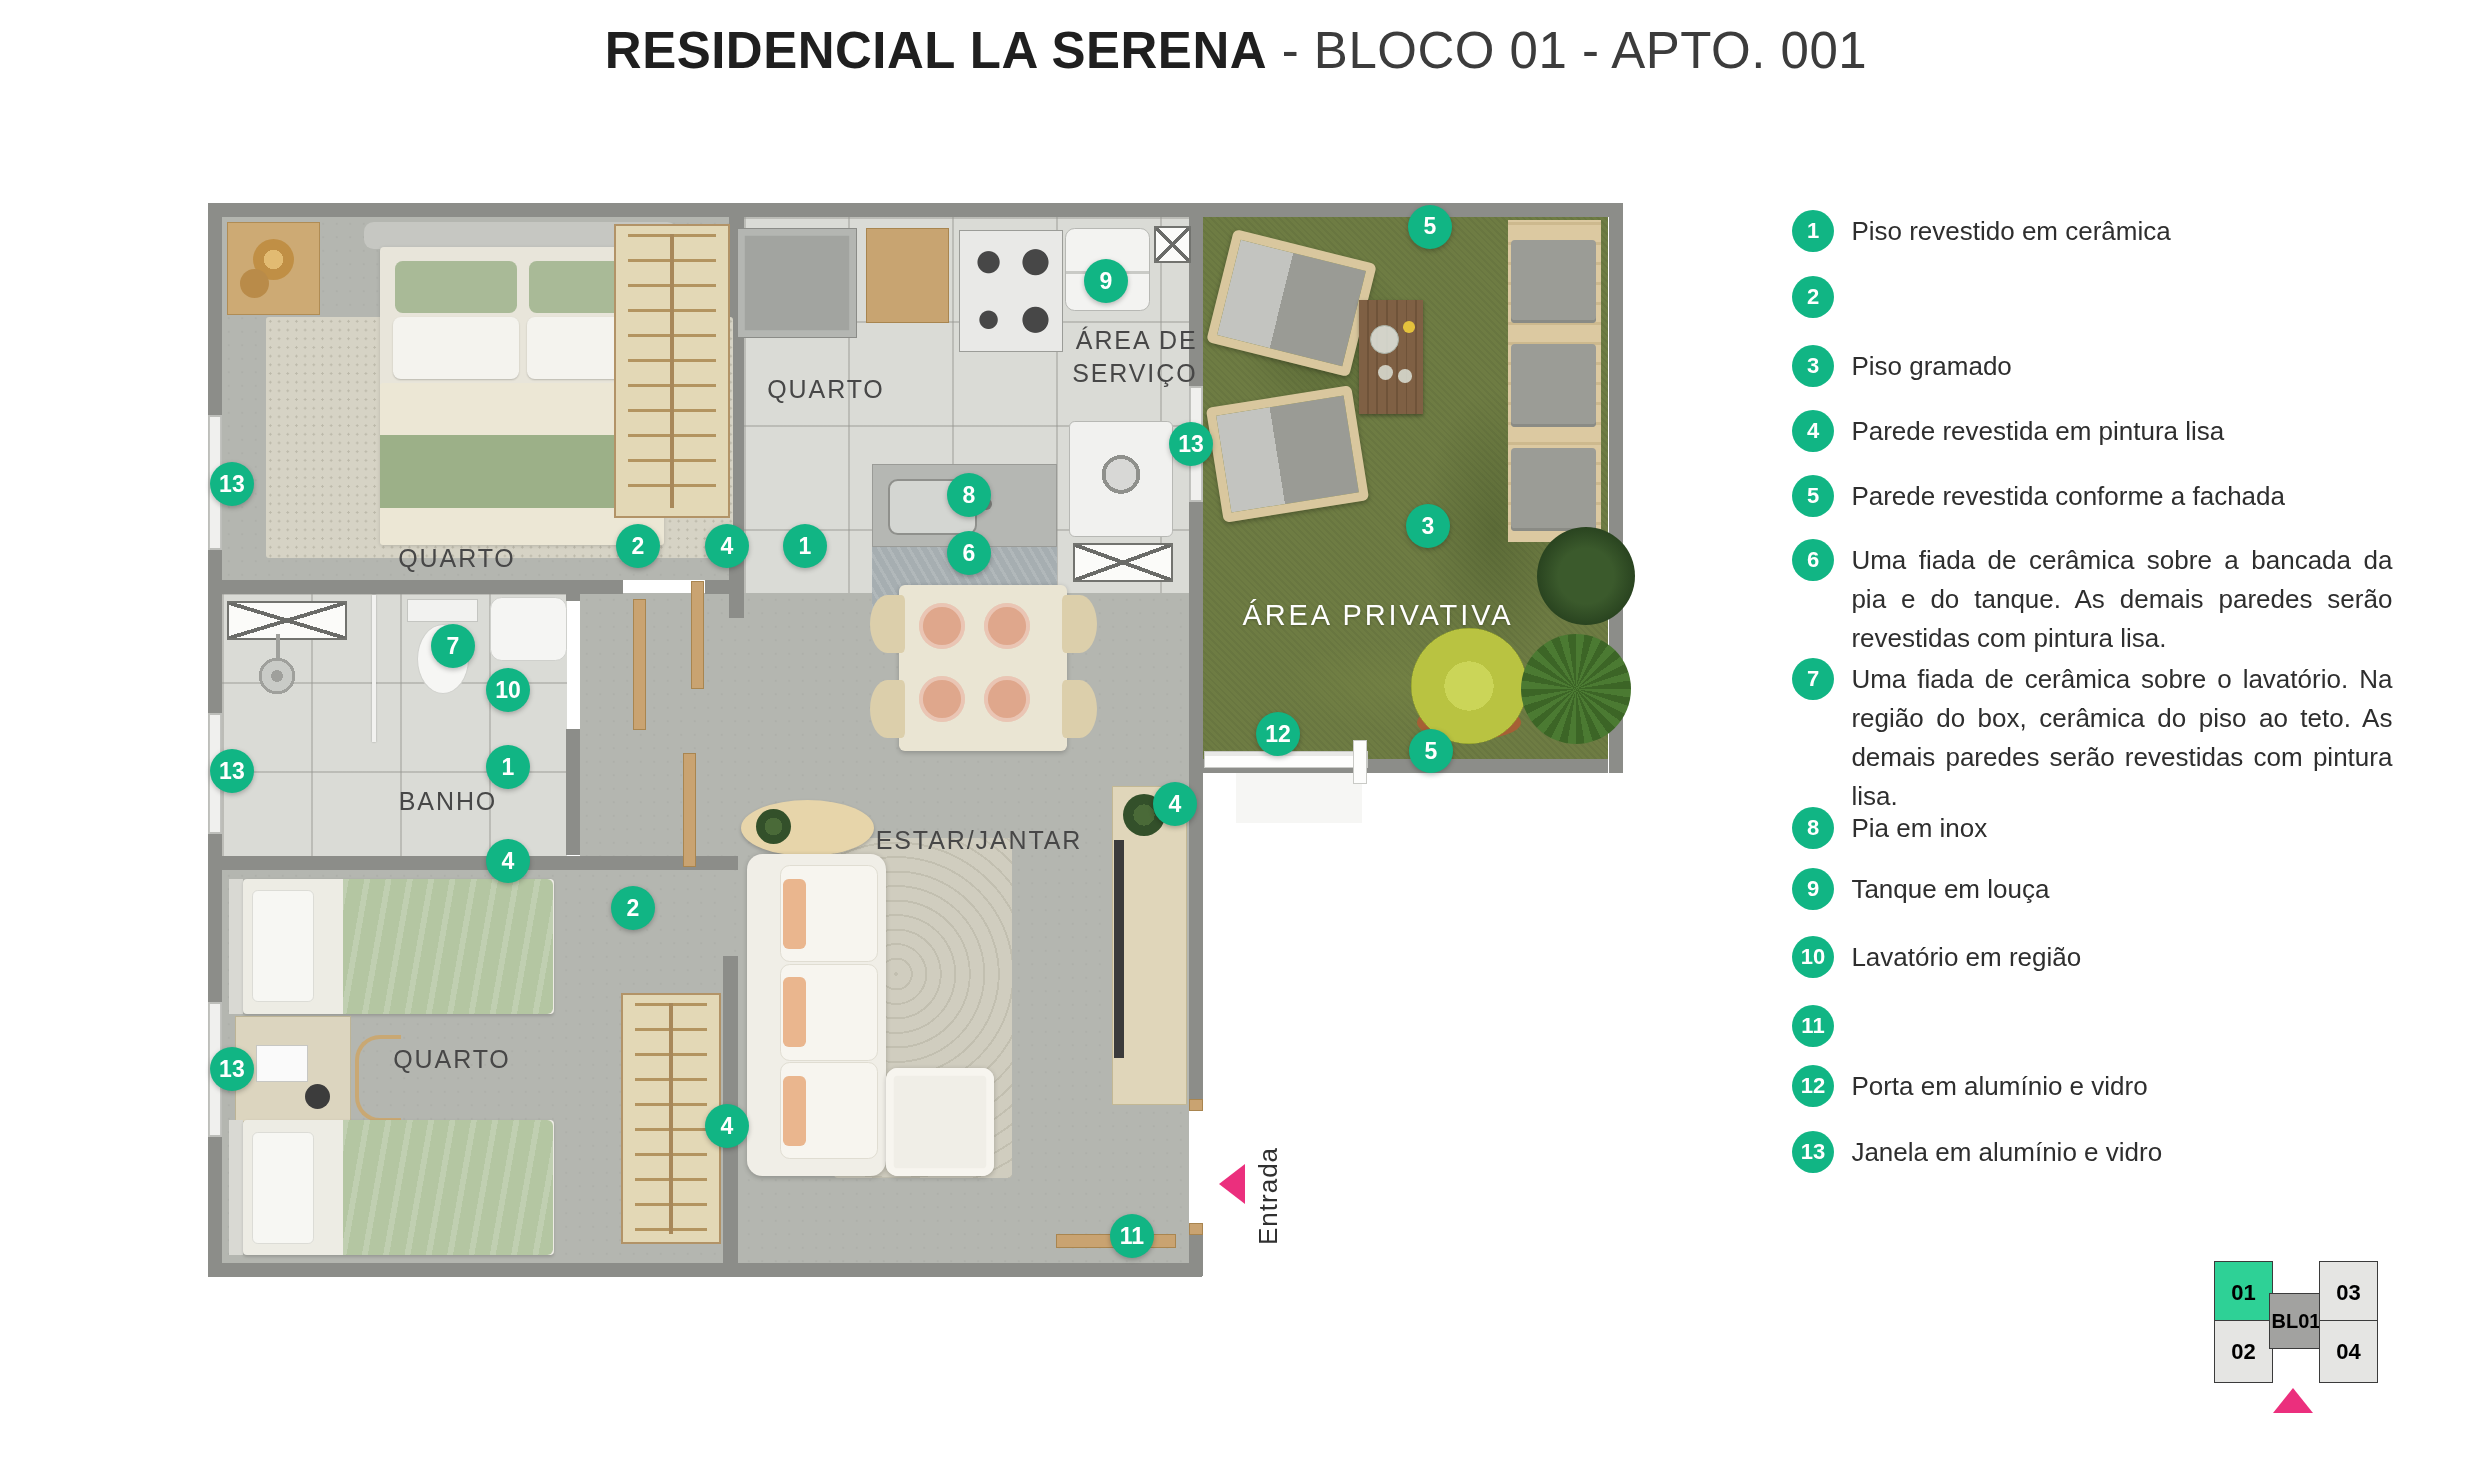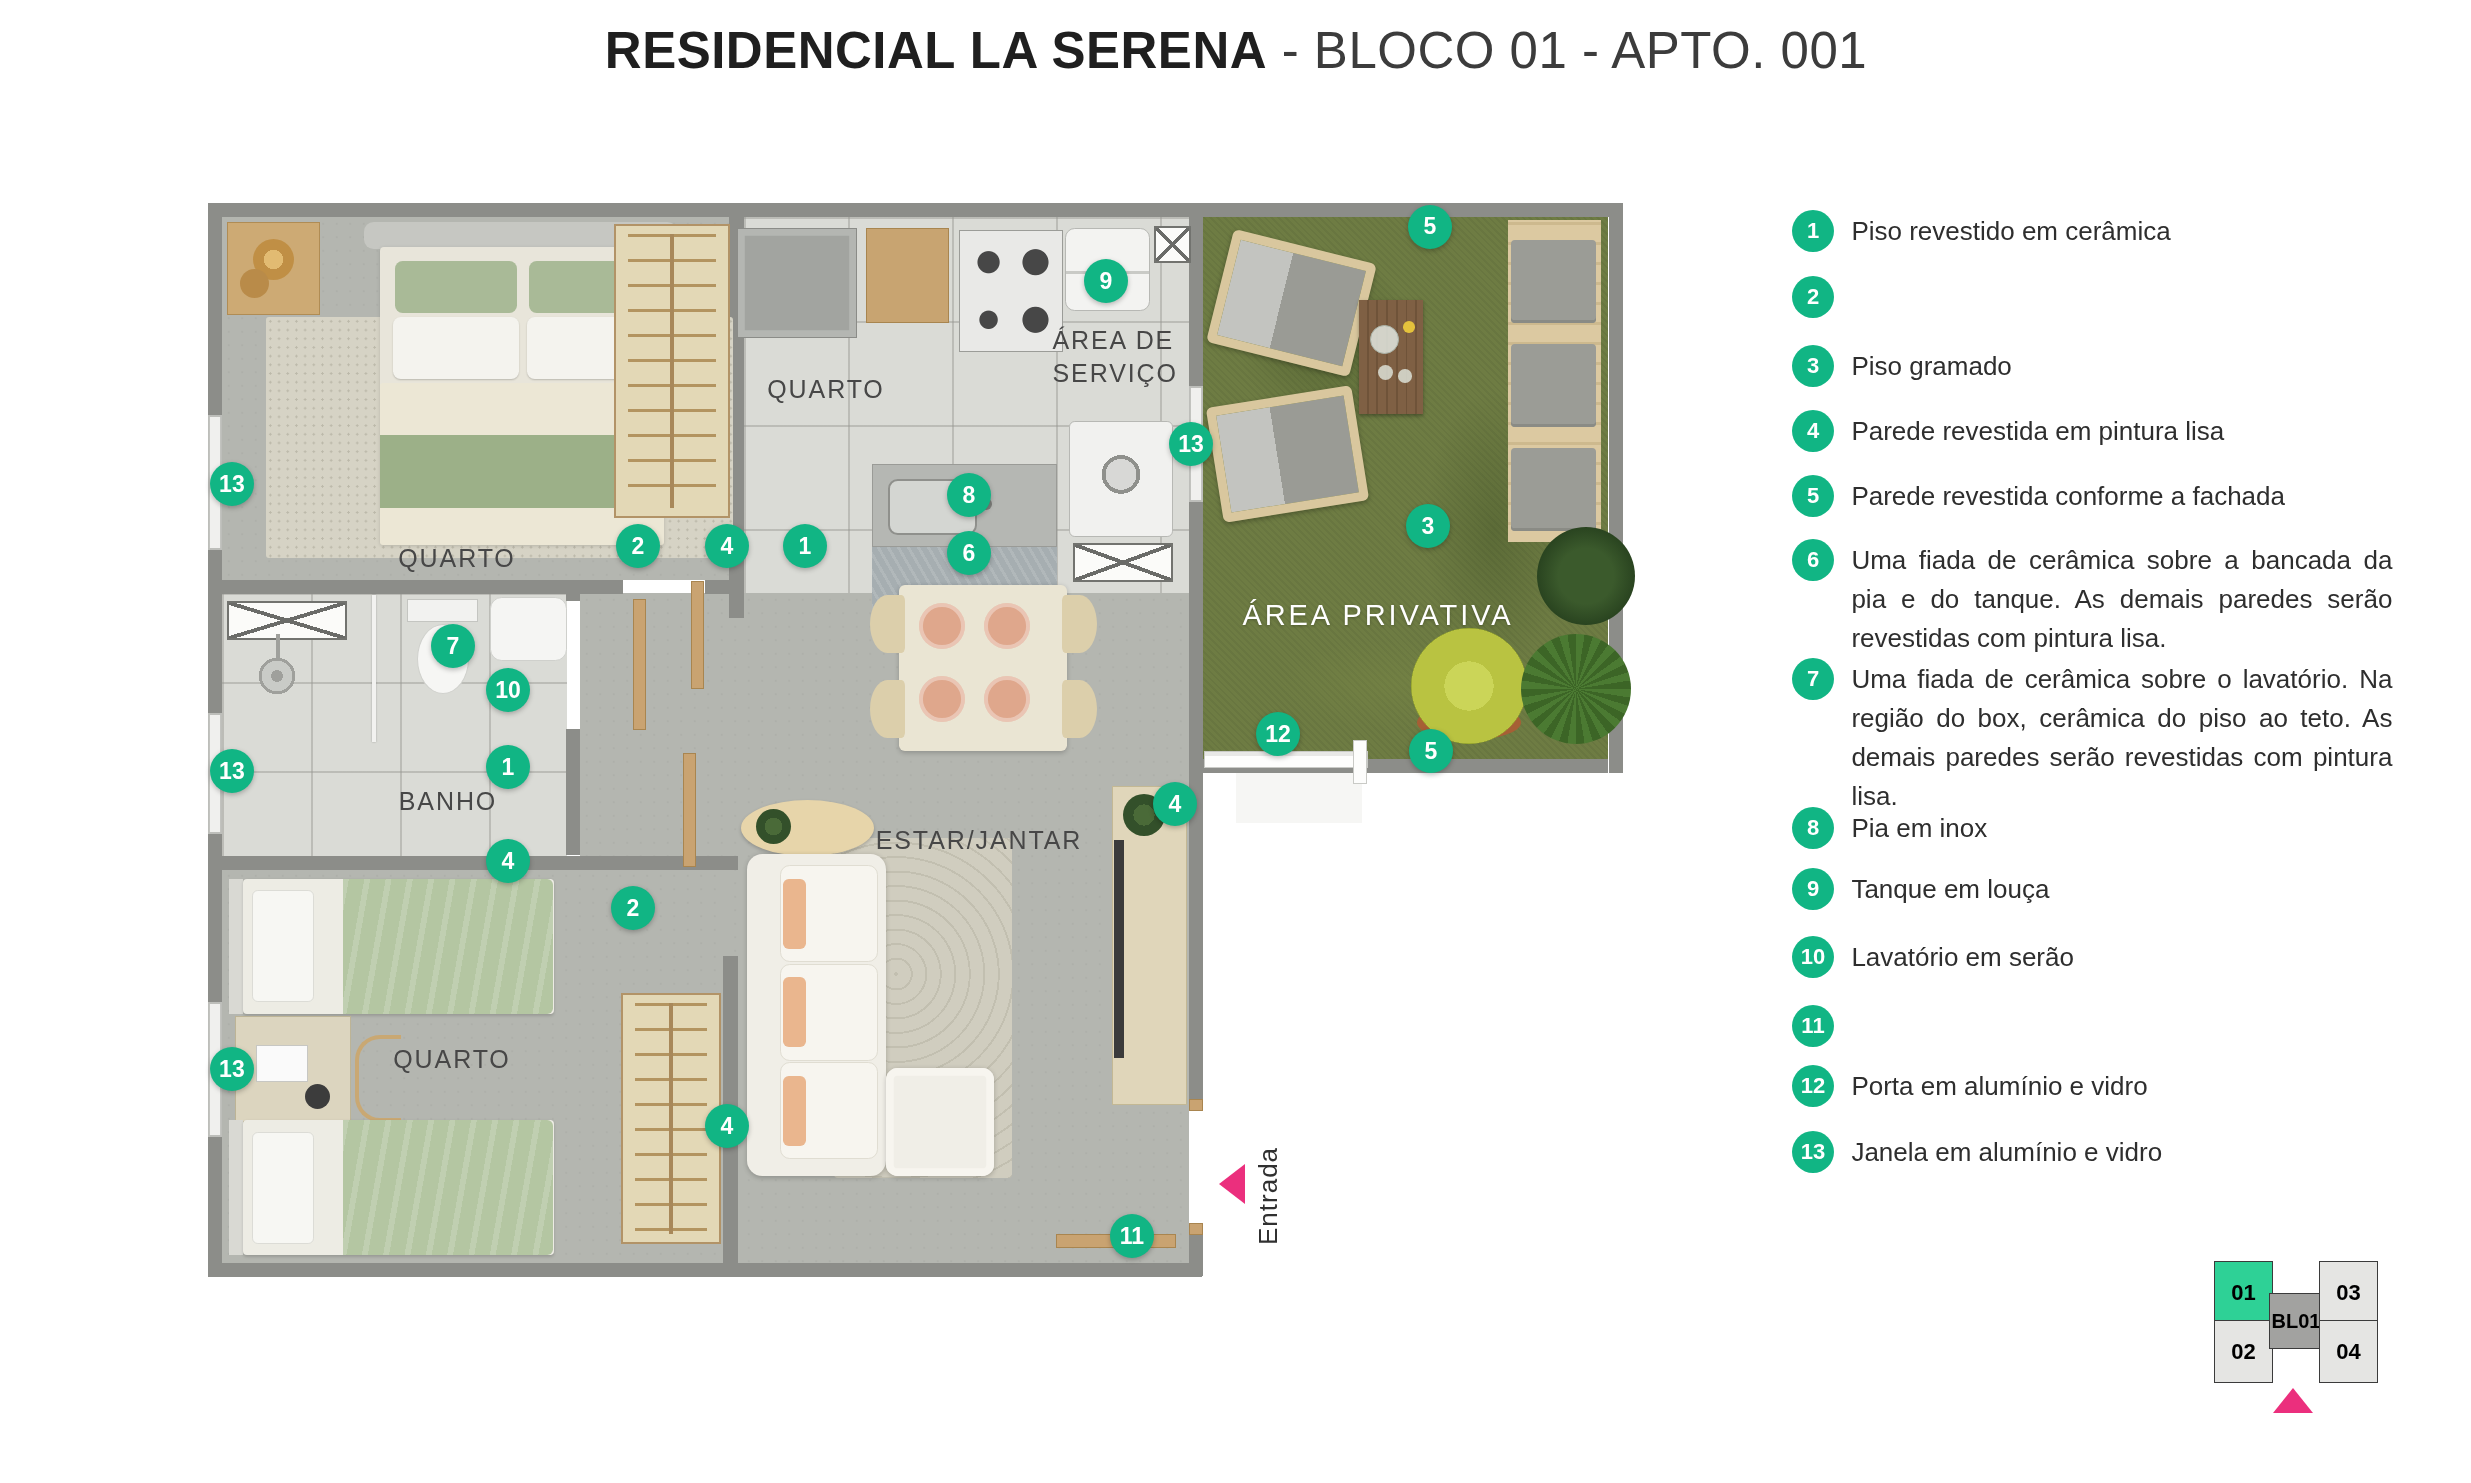--- a/index.html
+++ b/index.html
@@ -27,21 +27,21 @@
      linear-gradient(to top right,transparent calc(50% - 1.9px),#6a6b68 calc(50% - 1.9px) calc(50% + 1.9px),transparent calc(50% + 1.9px)),
      linear-gradient(to bottom right,transparent calc(50% - 1.9px),#6a6b68 calc(50% - 1.9px) calc(50% + 1.9px),transparent calc(50% + 1.9px)),#fbfbf9;
      border:2.9px solid #72736f;}
   .wood{background:#c9a371;border:1px solid #a9854f;}
   .closet{background:#e3d8b6;border:2.9px solid #b29367;}
   .closet .rails{position:absolute;inset:7.7px 11.6px;
      background:linear-gradient(90deg,transparent calc(50% - 1.9px),#a8885a calc(50% - 1.9px) calc(50% + 1.9px),transparent calc(50% + 1.9px)),
      repeating-linear-gradient(180deg,#b39460 0 2.9px,transparent 2.9px 25px);}
   .rug-dots{background:#d6d3c5;background-image:radial-gradient(#bcb9aa 1.3px,transparent 1.3px);background-size:8.7px 8.7px;border-radius:2.9px;}
   .rug-arcs{background:#d0cdbf;background-image:repeating-radial-gradient(circle at 35% 40%,#c2bfb0 0 1.9px,transparent 1.9px 14.5px);border-radius:3.9px;}
-  .room-label{transform:translate(-50%,-50%);font-size:25px;letter-spacing:1.9px;color:#474747;white-space:nowrap;text-align:left;}
+  .room-label{transform:translate(-50%,-50%);font-size:25px;letter-spacing:1.9px;color:#474747;white-space:nowrap;text-align:right;}
   .room-label.small-wrap{white-space:normal;width:145px;line-height:1.3;}
   .room-label.on-grass{color:#ffffff;font-size:29px;letter-spacing:2.9px;text-shadow:0 1px 2.9px rgba(0,0,0,.25);}
   .marker{position:absolute;width:44px;height:44px;border-radius:50%;color:#fff;font-weight:700;font-size:23px;
      display:flex;align-items:center;justify-content:center;box-shadow:0 1.9px 4.8px rgba(0,0,0,.25);}
   .tri-left{width:0;height:0;border-top:20px solid transparent;border-bottom:20px solid transparent;border-right:26px solid #EB2F7D;}
   .tri-up{width:0;height:0;border-left:20px solid transparent;border-right:20px solid transparent;border-bottom:25px solid #EB2F7D;}
   #entrada-text{writing-mode:vertical-rl;transform:rotate(180deg);font-size:26px;color:#303030;letter-spacing:1px;}
 
   
   #legend{left:1792px;top:193px;width:618px;height:1023px;}
@@ -269,21 +269,21 @@
   <div class="leg-item" style="top:614px;">
       <div class="leg-circle">8</div>
       <div class="leg-text">Pia em inox</div>
     </div>
   <div class="leg-item" style="top:675px;">
       <div class="leg-circle">9</div>
       <div class="leg-text">Tanque em louça</div>
     </div>
   <div class="leg-item" style="top:743px;">
       <div class="leg-circle">10</div>
-      <div class="leg-text">Lavatório em serão</div>
+      <div class="leg-text">Lavatório em região</div>
     </div>
   <div class="leg-item" style="top:812px;">
       <div class="leg-circle">11</div>
     </div>
   <div class="leg-item" style="top:872px;">
       <div class="leg-circle">12</div>
       <div class="leg-text">Porta em alumínio e vidro</div>
     </div>
   <div class="leg-item" style="top:938px;">
       <div class="leg-circle">13</div>

